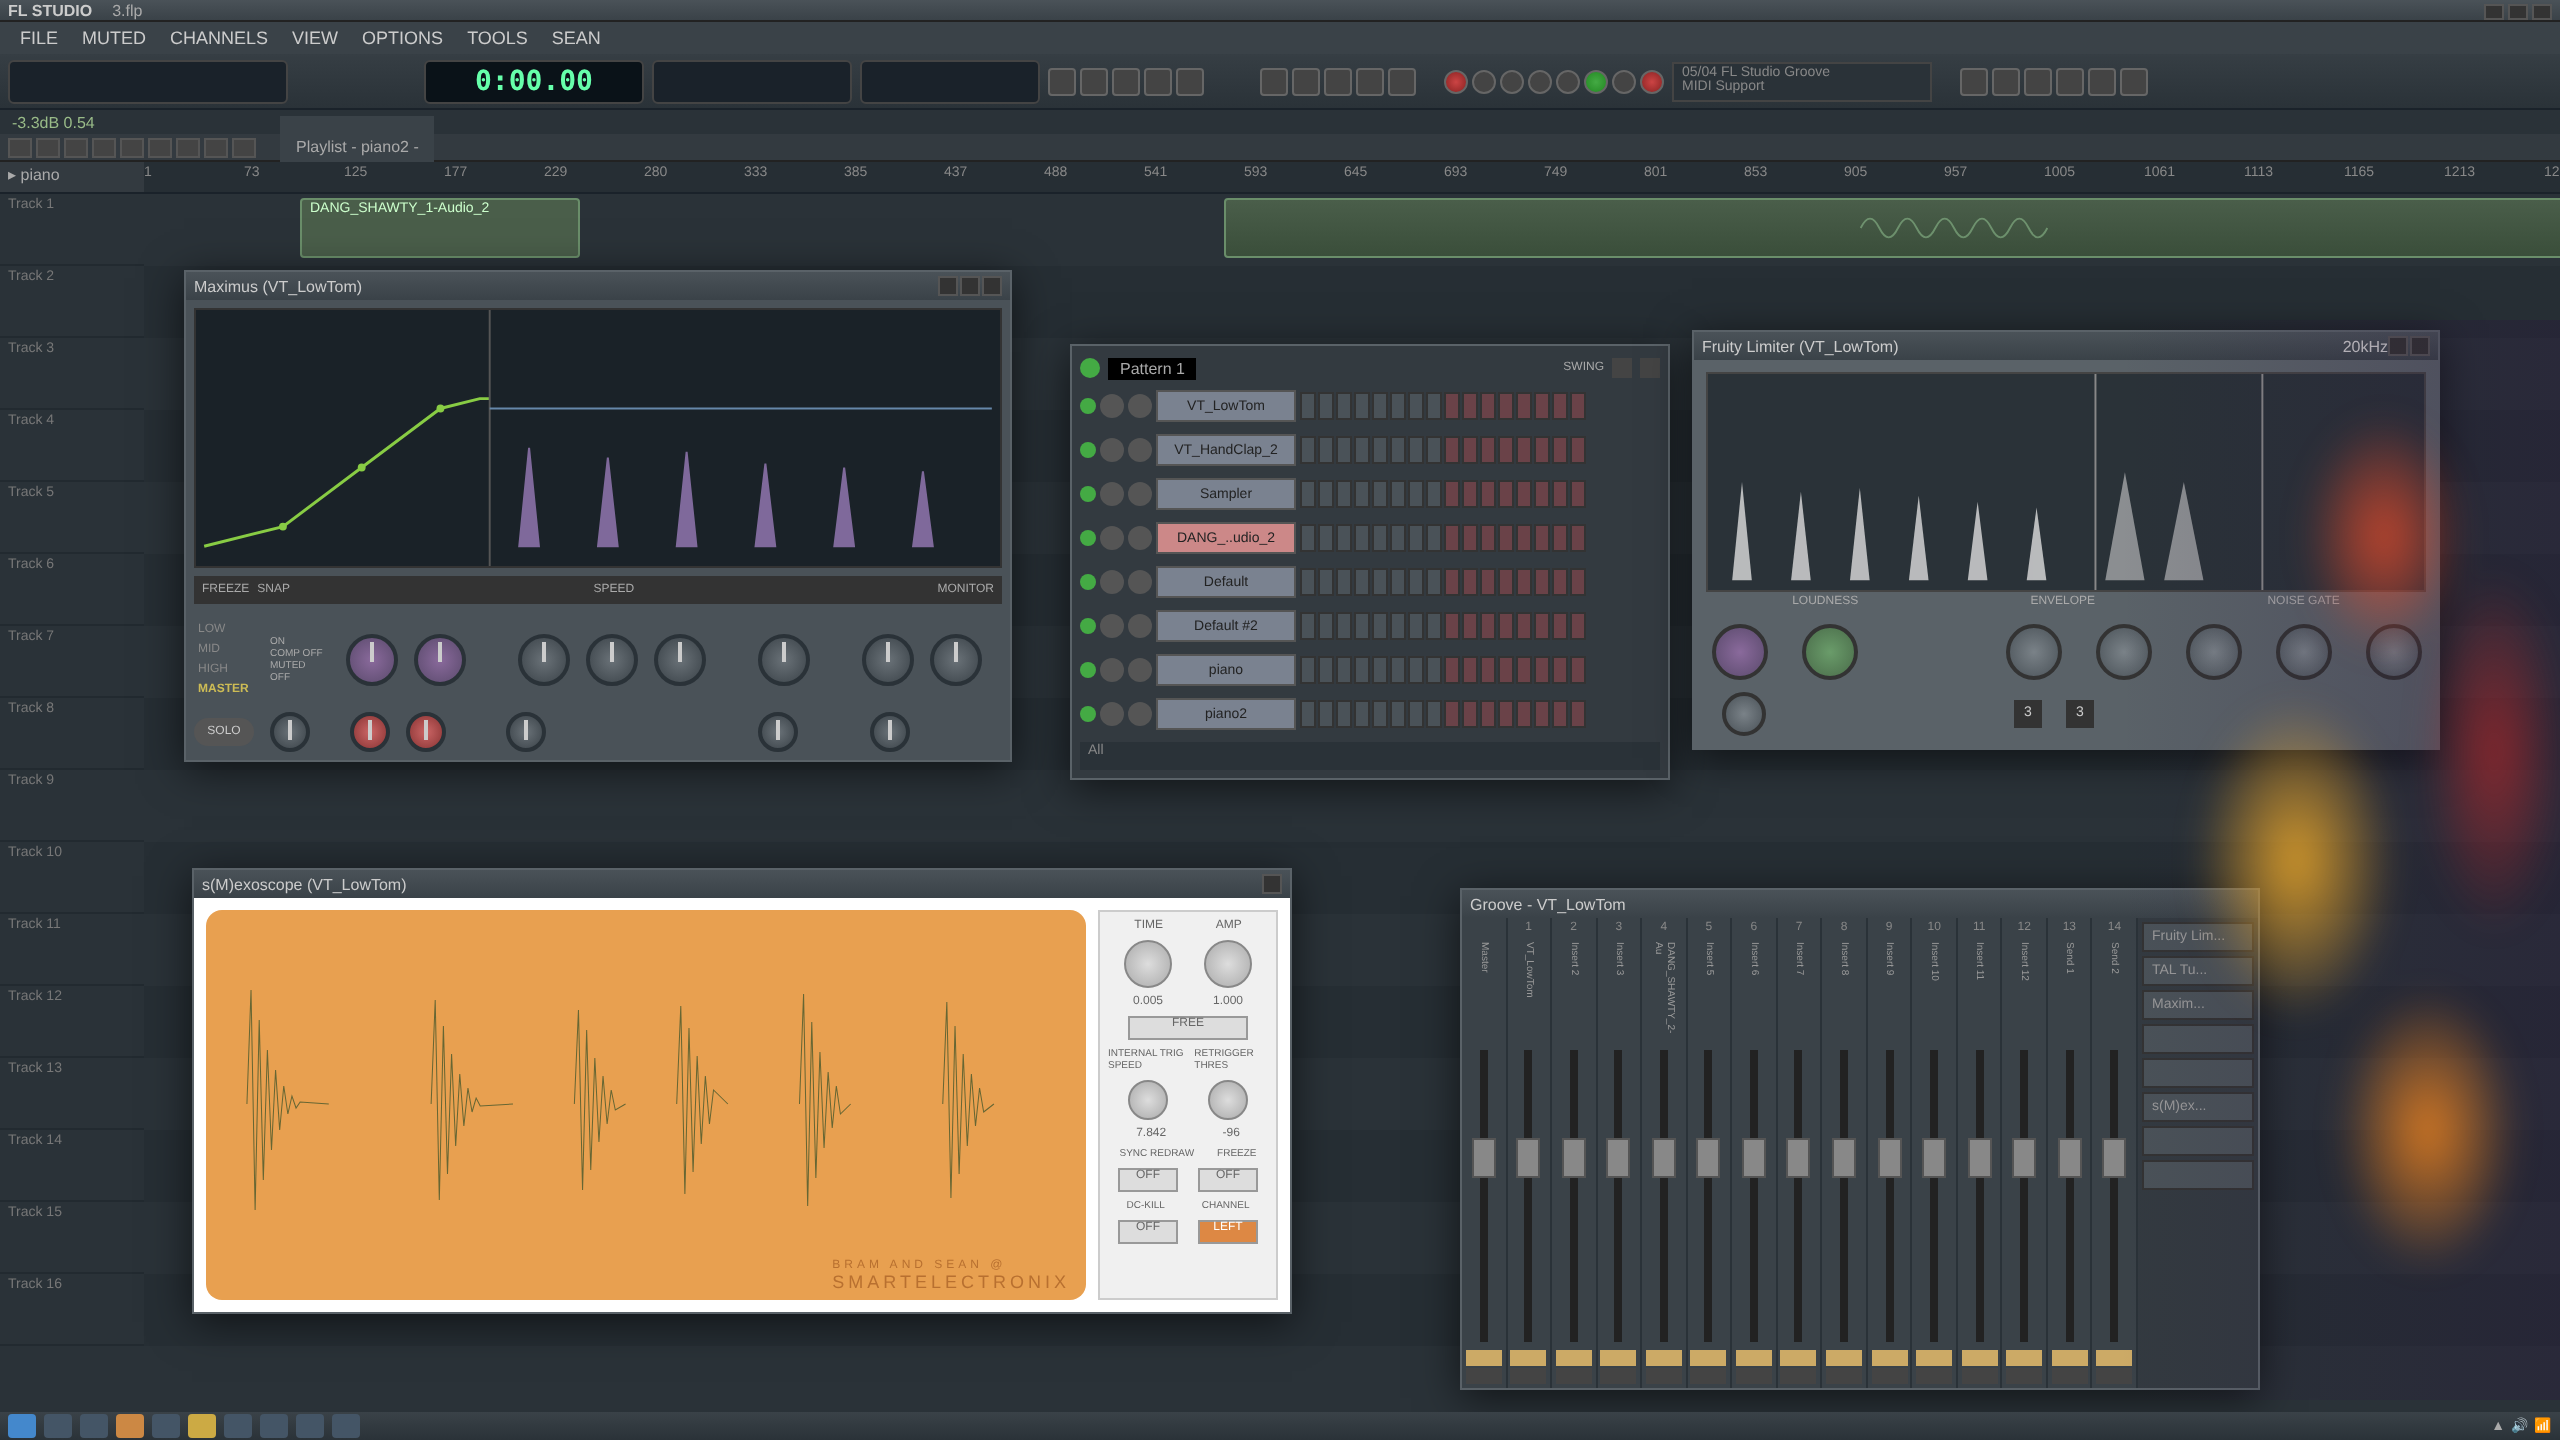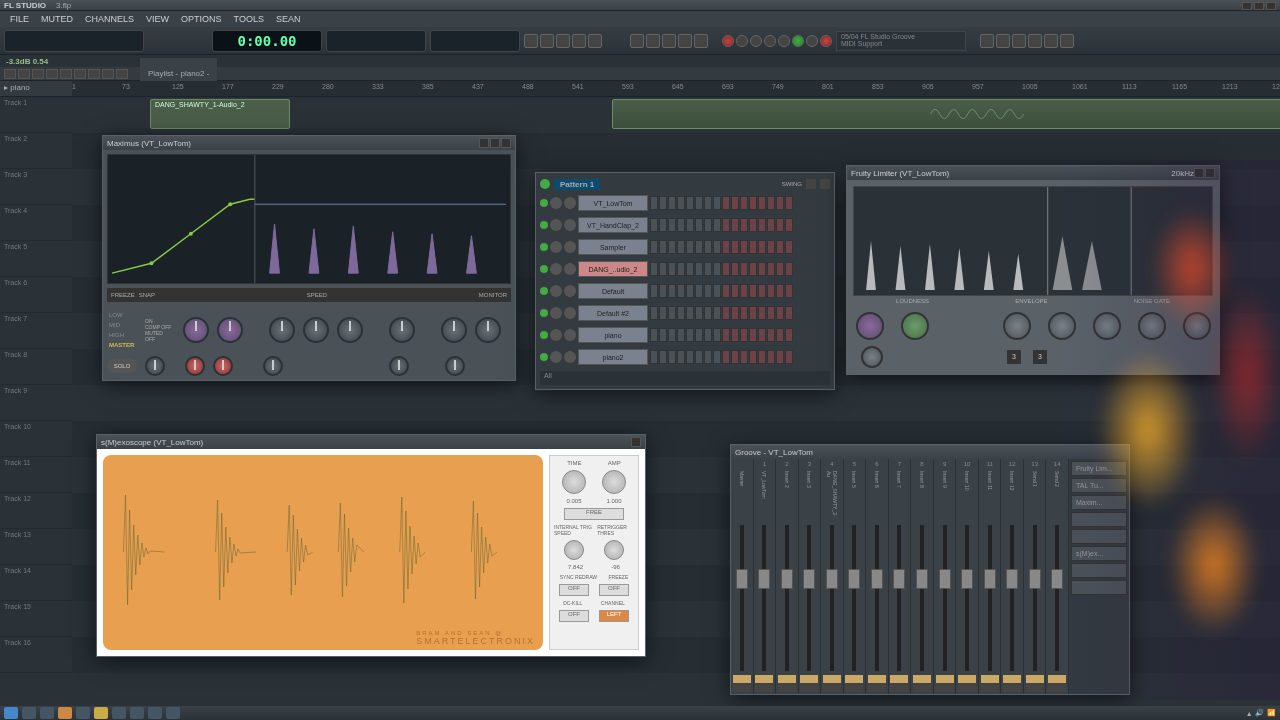--- a/index.html
+++ b/index.html
@@ -20,21 +20,21 @@
 .toolbar { height: 28px; background: linear-gradient(#363e44, #2a3238); border-bottom: 1px solid #1a222a; display: flex; align-items: center; padding: 2px 4px; gap: 4px; }
 .tb-display { width: 140px; height: 22px; background: #1a222a; border: 1px solid #444; border-radius: 3px; }
 .tb-time { width: 110px; height: 22px; background: #0a1218; border: 1px solid #444; border-radius: 3px; display: flex; align-items: center; justify-content: center; color: #6fa; font-family: monospace; font-size: 14px; font-weight: bold; }
 .tb-btns { display: flex; gap: 2px; }
 .tb-btn { width: 14px; height: 14px; background: #444; border: 1px solid #666; border-radius: 2px; }
 .tb-btn.round { border-radius: 50%; width: 12px; height: 12px; }
 .tb-btn.red { background: radial-gradient(#c44, #822); }
 .tb-btn.green { background: radial-gradient(#4a4, #282); }
 .tb-info { width: 130px; height: 20px; background: #2a3238; border: 1px solid #444; font-size: 7px; color: #888; padding: 1px 4px; }
 
-.status-row { height: 12px; background: #2a3238; display: flex; align-items: center; padding: 0 6px; font-size: 8px; color: #9b8; font-weight: bold; }
+.status-row { height: 12px; background: #2a3238; display: flex; align-items: center; padding: 0 6px; font-size: 8px; color: #9b8; }
 
 
 .toolbar2 { height: 14px; background: #333a40; border-bottom: 1px solid #222; display: flex; align-items: center; padding: 0 4px; gap: 2px; }
 .toolbar2 .tool { width: 12px; height: 10px; background: #444; border: 1px solid #555; }
 .toolbar2 .tabname { margin-left: 10px; font-size: 8px; color: #aaa; background: #3a4248; padding: 11px 8px; }
 
 
 .playlist-wrap { position: relative; height: 620px; }
 .pl-header { height: 16px; background: #2a3238; display: flex; border-bottom: 1px solid #1a222a; }
 .pl-tracklabel { width: 72px; background: #333a40; font-size: 8px; color: #aaa; padding: 2px 4px; }
@@ -66,21 +66,21 @@
 #maximus .knob.purple { background: radial-gradient(#8a6a9c, #5a4a6c); }
 #maximus .bands { width: 30px; font-size: 6px; color: #888; }
 #maximus .bands div { padding: 2px; }
 #maximus .bands .master { color: #cb5; font-weight: bold; }
 #maximus .knobs2 { display: flex; gap: 8px; margin-top: 6px; align-items: center; }
 #maximus .solo { width: 30px; height: 14px; background: #555; border-radius: 7px; font-size: 6px; color: #ccc; text-align: center; line-height: 14px; }
 
 
 #channelrack .body { background: #333a40; padding: 4px; }
 #channelrack .cr-header { height: 14px; display: flex; align-items: center; gap: 4px; font-size: 8px; color: #aaa; }
-#channelrack .cr-header .pat { background: #0c4a6e; padding: 1px 6px; font-weight: bold; }
+#channelrack .cr-header .pat { background: #000000; padding: 1px 6px; }
 #channelrack .cr-row { height: 20px; display: flex; align-items: center; gap: 2px; margin-top: 2px; }
 #channelrack .cr-led { width: 8px; height: 8px; border-radius: 50%; background: #4a4; }
 #channelrack .cr-knob { width: 12px; height: 12px; border-radius: 50%; background: #555; }
 #channelrack .cr-name { width: 70px; height: 16px; background: #7a8290; border: 1px solid #555; font-size: 7px; color: #222; text-align: center; line-height: 16px; overflow: hidden; }
 #channelrack .cr-name.sel { background: #c88; }
 #channelrack .cr-steps { display: flex; gap: 1px; }
 #channelrack .cr-step { width: 8px; height: 14px; background: #4a5258; border: 1px solid #333; }
 #channelrack .cr-step.b { background: #6a4248; }
 #channelrack .cr-footer { height: 14px; background: #2a3238; margin-top: 4px; font-size: 7px; color: #888; padding: 1px 4px; }
 
@@ -275,21 +275,21 @@
         </div>
         <div class="pl-clip audio" style="left: 78px; top: 38px; width: 56px;">
           <svg viewBox="0 0 100 30">
             <path d="M0,15 Q5,5 10,15 T20,15 T30,15 T40,15 T50,15 T60,15 T70,15 T80,15 T90,15 T100,15" stroke="#9c9" fill="none"></path>
           </svg>
         </div>
       </div>
   </div>
 </div>
 
-<div class="plugin-win" id="maximus" style="left:102px; top:135px; width:414px;">
+<div class="plugin-win" id="maximus" style="left:92px; top:135px; width:414px;">
   <div class="plugin-titlebar">
     <span>Maximus (VT_LowTom)</span>
     <div class="tbtns">
         <span></span>
         <span></span>
         <span></span>
       </div>
   </div>
   <div class="body">
     <div class="scope">

